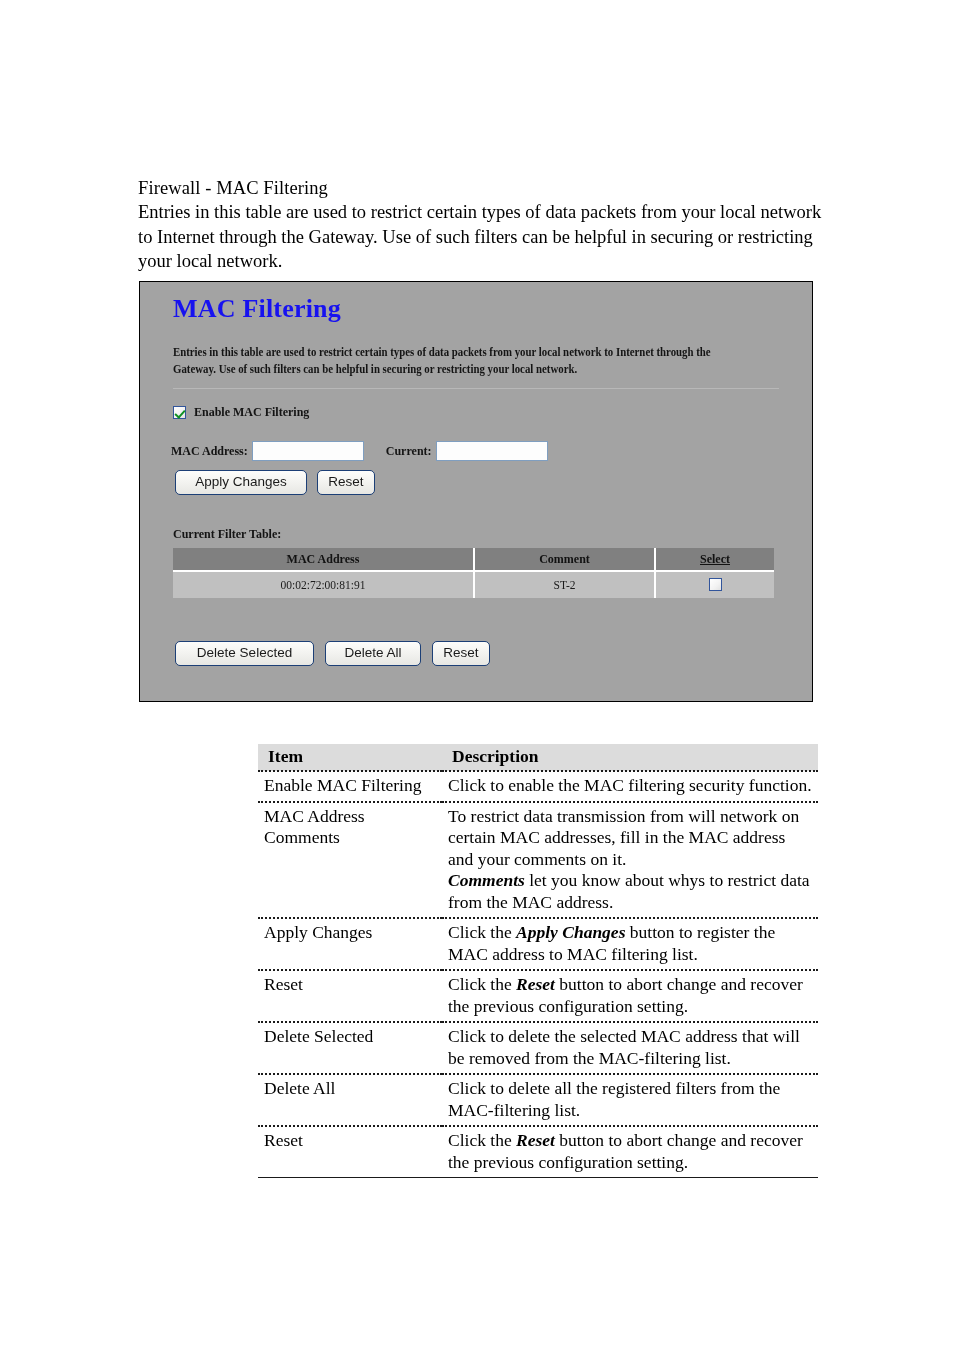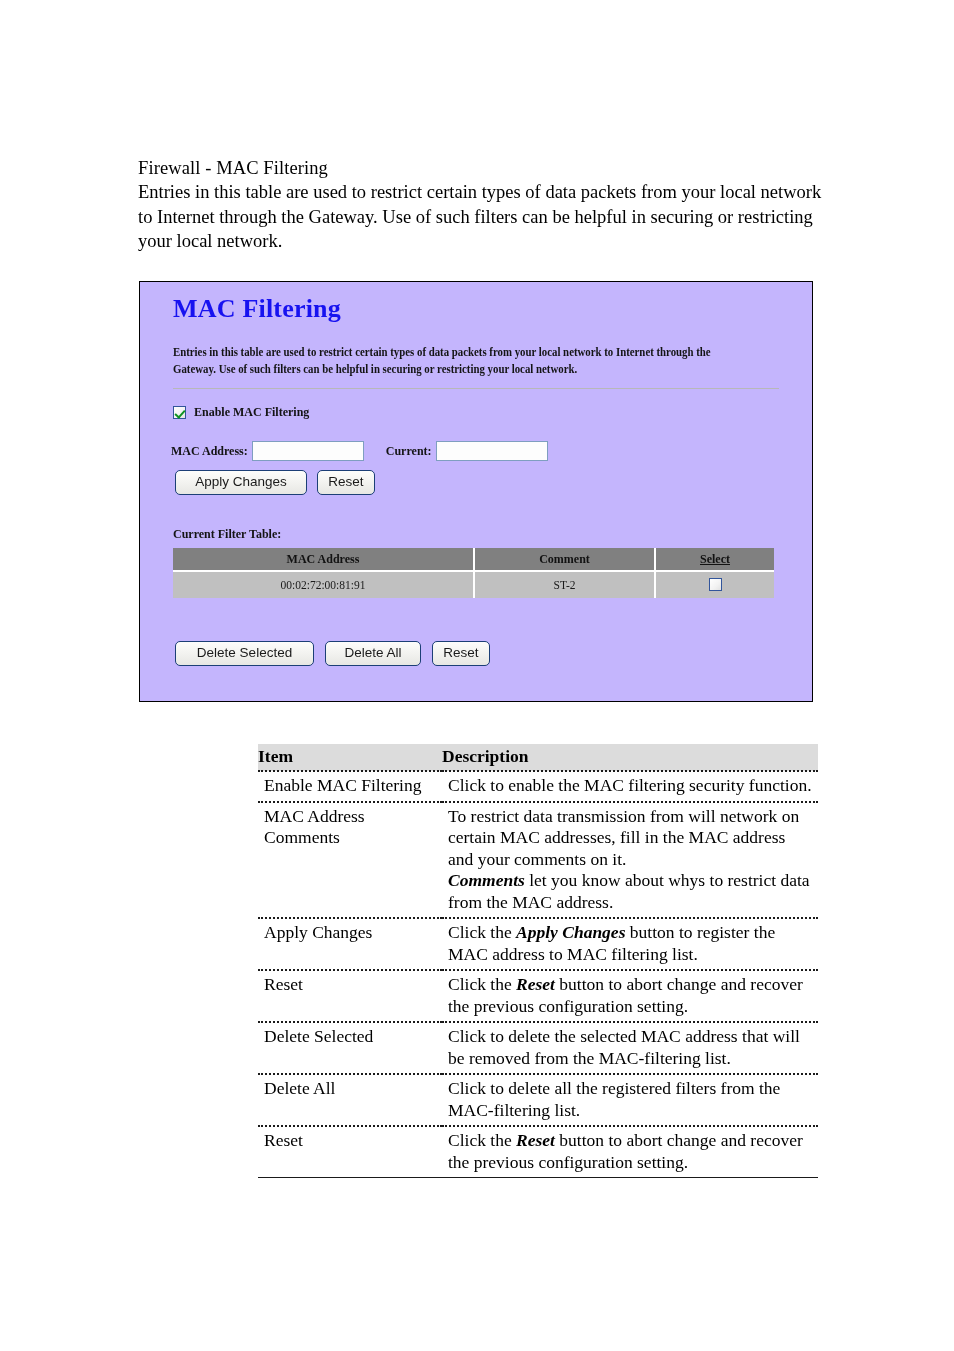--- a/index.html
+++ b/index.html
@@ -13,41 +13,41 @@
     font-family: "Liberation Serif", "DejaVu Serif", serif;
     color: #000000;
     position: relative;
     overflow: hidden;
   }
 
   
   .intro {
     position: absolute;
     left: 138px;
-    top: 156px;
+    top: 176px;
     width: 690px;
   }
   .intro-title {
     font-size: 18.5px;
     line-height: 24px;
     letter-spacing: 0.1px;
   }
   .intro-body {
     font-size: 18.5px;
     line-height: 24.5px;
   }
 
   
   .panel {
     position: absolute;
     left: 139px;
     top: 281px;
     width: 674px;
     height: 421px;
-    background: #c4b5fd;
+    background: #a3a3a3;
     border: 1.5px solid #000000;
     box-sizing: border-box;
   }
   .panel-title {
     position: absolute;
     left: 33px;
     top: 12px;
     color: #1712f0;
     font-size: 26px;
     font-weight: bold;
@@ -225,21 +225,21 @@
     top: 744px;
     width: 560px;
     border-collapse: collapse;
     font-family: "Liberation Serif", "DejaVu Serif", serif;
   }
   .desc-table th {
     background: #dcdcdc;
     font-size: 17.5px;
     font-weight: bold;
     text-align: left;
-    padding: 2px 0 3px 0;
+    padding: 2px 0 3px 10px;
     border-bottom: 2px dotted #1a1a1a;
     color: #000000;
   }
   .desc-table th.c-item { width: 172px; }
   .desc-table td {
     font-size: 17.5px;
     line-height: 21.5px;
     vertical-align: top;
     padding: 3px 6px 4px 6px;
     border-bottom: 2px dotted #1a1a1a;

